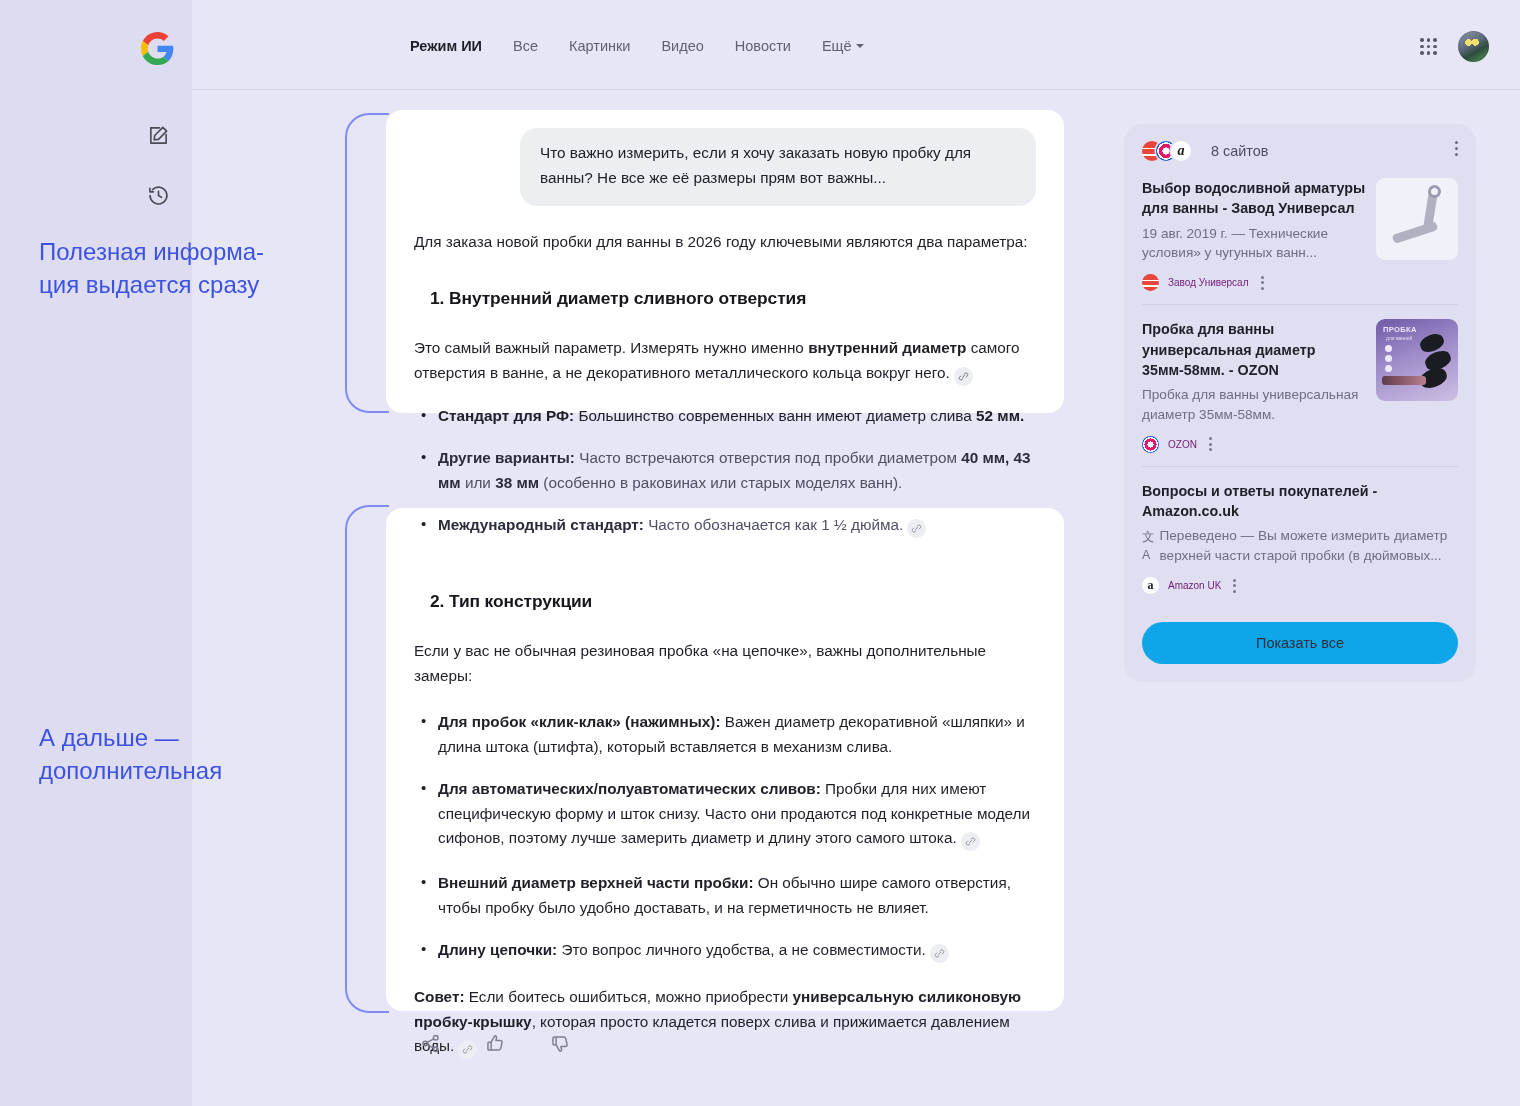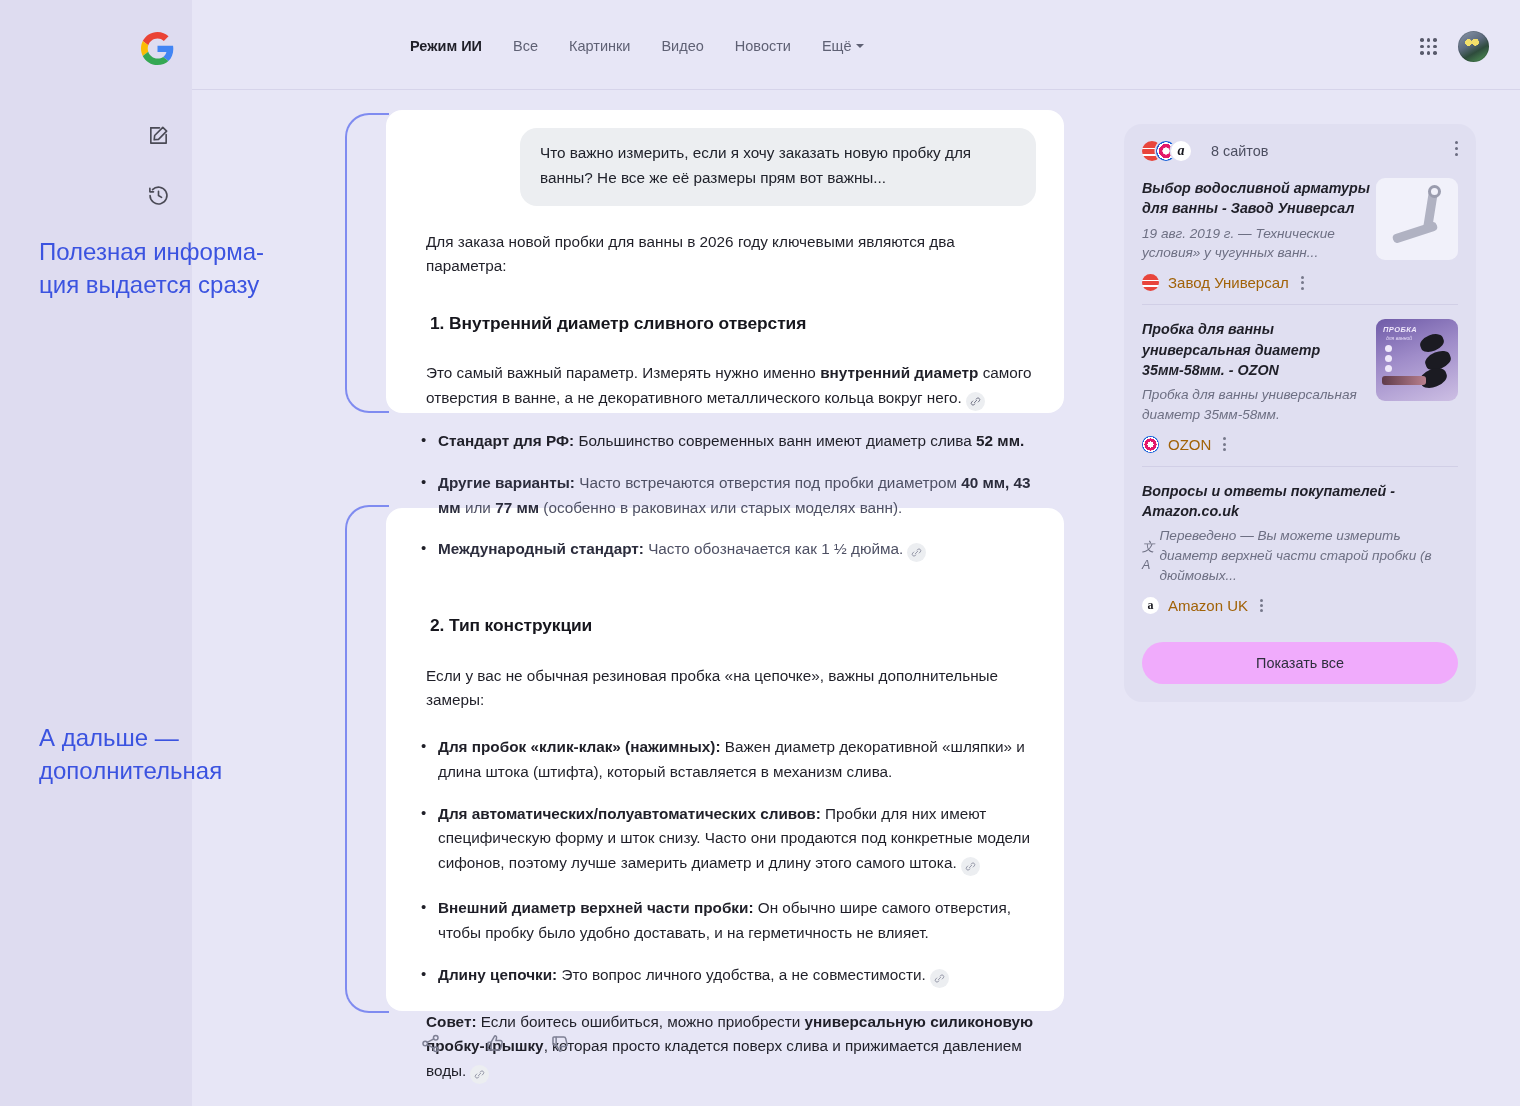--- a/index.html
+++ b/index.html
@@ -95,21 +95,21 @@
 
   .query-bubble {
     margin:18px 28px 0 134px;
     background:#eceef1; border-radius:17px;
     padding:13px 20px 15px 20px;
     font-size:15.3px; line-height:1.62; color:#20222b;
   }
 
   .body-pad { padding:0 28px 0 28px; }
 
-  p.para { margin:24px 0 0 12px; }
+  p.para { margin:24px 0 0 0; }
   h3.sec {
     margin:30px 0 0 16px; font-size:17.4px; font-weight:700; color:#16161d;
     letter-spacing:-0.1px;
   }
   h3.sec.small { font-size:16.6px; margin-top:34px; }
 
   ul.blist { margin:18px 0 0 0; padding:0 0 0 22px; list-style:none; }
   ul.blist li { position:relative; margin-top:17px; padding-left:2px; }
   ul.blist li:first-child { margin-top:0; }
   ul.blist li::before {
@@ -152,21 +152,21 @@
   .fav-amz::after {
     content:"a"; position:absolute; inset:0; display:flex; align-items:center; justify-content:center;
     font-size:14px; font-weight:700; color:#16161d; font-family:"Liberation Serif", serif;
   }
   .src-count { font-size:14.4px; color:#4c4e60; }
   .kebab { position:absolute; right:0; top:3px; display:flex; flex-direction:column; gap:2.6px; cursor:pointer; }
   .kebab i { width:3.2px;height:3.2px;border-radius:50%;background:#6a6c80; display:block; }
 
   .src-item { padding:14px 0 13px 0; position:relative; }
   .src-item + .src-item { border-top:1px solid #d1cfe6; }
-  .src-row { display:flex; gap:1px;font-style:italic; }
+  .src-row { display:flex; gap:1px; }
   .src-text { flex:1; min-width:0; }
   .src-title { font-size:14.3px; font-weight:700; color:#1f1f28; line-height:1.42; }
   .src-snippet { font-size:13.6px; color:#6d6f83; line-height:1.46; margin-top:5px; }
   .src-thumb { width:82px;height:82px;border-radius:9px;flex:none; background:#eeeef8; }
   .thumb-pipe {
     background:#f1f1fa;
     position:relative; overflow:hidden;
   }
   .thumb-pipe::before{
     content:""; position:absolute; left:50px; top:12px; width:9px; height:40px;
@@ -192,29 +192,29 @@
      background:linear-gradient(90deg,#5f3b4a,#b9808e); }
   .thumb-ozon .t-dot{ position:absolute; left:9px; width:7px;height:7px;border-radius:50%;background:#efe9fa; }
 
   .src-src { display:flex; align-items:center; gap:9px; margin-top:11px; }
   .src-src .sf { width:17px;height:17px;border-radius:50%; flex:none; }
   .sf-uni { background:linear-gradient(#e8453c 0 33%, #ffffff 33% 42%, #e8453c 42% 66%, #ffffff 66% 74%, #e8453c 74% 100%); }
   .sf-ozon { background:radial-gradient(circle at 50% 50%, #ffffff 0 3px, #e3186b 3.1px 6px, #ffffff 6.1px 7.4px, #1560d8 7.5px 100%); }
   .sf-amz { background:#fff; position:relative; }
   .sf-amz::after{ content:"a"; position:absolute; inset:0; display:flex;align-items:center;justify-content:center;
      font-size:12px;font-weight:700;color:#16161d;font-family:"Liberation Serif",serif; }
-  .src-name { font-size:15px; color:#a16207; }
+  .src-name { font-size:10px; color:#701a75; }
   .src-kebab { display:flex; flex-direction:column; gap:2.4px; margin-left:3px; cursor:pointer; }
   .src-kebab i { width:3px;height:3px;border-radius:50%;background:#76788b; display:block; }
 
   .translated { display:inline-flex; align-items:center; gap:5px; }
   .tr-glyph { font-size:12.5px; color:#6d6f83; }
 
   .show-all {
-    margin-top:15px; height:42px; border-radius:21px; background:#f0abfc;
+    margin-top:15px; height:42px; border-radius:21px; background:#0ea5e9;
     display:flex; align-items:center; justify-content:center;
     font-size:14.4px; color:#2d2e3c; cursor:pointer;
   }
 </style>
 </head>
 <body>
 
 <div class="rail">
   <div class="rail-logo">
     <svg width="33" height="33" viewBox="0 0 48 48" aria-hidden="true">
@@ -299,21 +299,21 @@
             <path d="M11 16.8l-1.8 1.8a3.8 3.8 0 0 1-5.4-5.4l2.3-2.3"></path>
           </svg>
         </span>
     </p>
 
     <ul class="blist">
       <li>
         <b>Стандарт для РФ:</b><span> Большинство современных ванн имеют диаметр слива </span><b>52 мм.</b>
       </li>
       <li class="outside">
-        <b>Другие варианты:</b><span> Часто встречаются отверстия под пробки диаметром </span><b>40 мм, 43 мм</b><span> или </span><b>77 мм</b><span> (особенно в раковинах или старых моделях ванн).</span>
+        <b>Другие варианты:</b><span> Часто встречаются отверстия под пробки диаметром </span><b>40 мм, 43 мм</b><span> или </span><b>38 мм</b><span> (особенно в раковинах или старых моделях ванн).</span>
       </li>
       <li class="outside">
         <b>Международный стандарт:</b><span> Часто обозначается как 1 ½ дюйма.</span><span class="cite">
             <svg width="11" height="11" viewBox="0 0 24 24" fill="none" stroke="#8e90a2" stroke-width="2" stroke-linecap="round">
               <path d="M9.5 14.5l5-5"></path>
               <path d="M13 7.2l1.8-1.8a3.8 3.8 0 0 1 5.4 5.4l-2.3 2.3"></path>
               <path d="M11 16.8l-1.8 1.8a3.8 3.8 0 0 1-5.4-5.4l2.3-2.3"></path>
             </svg>
           </span>
       </li>

